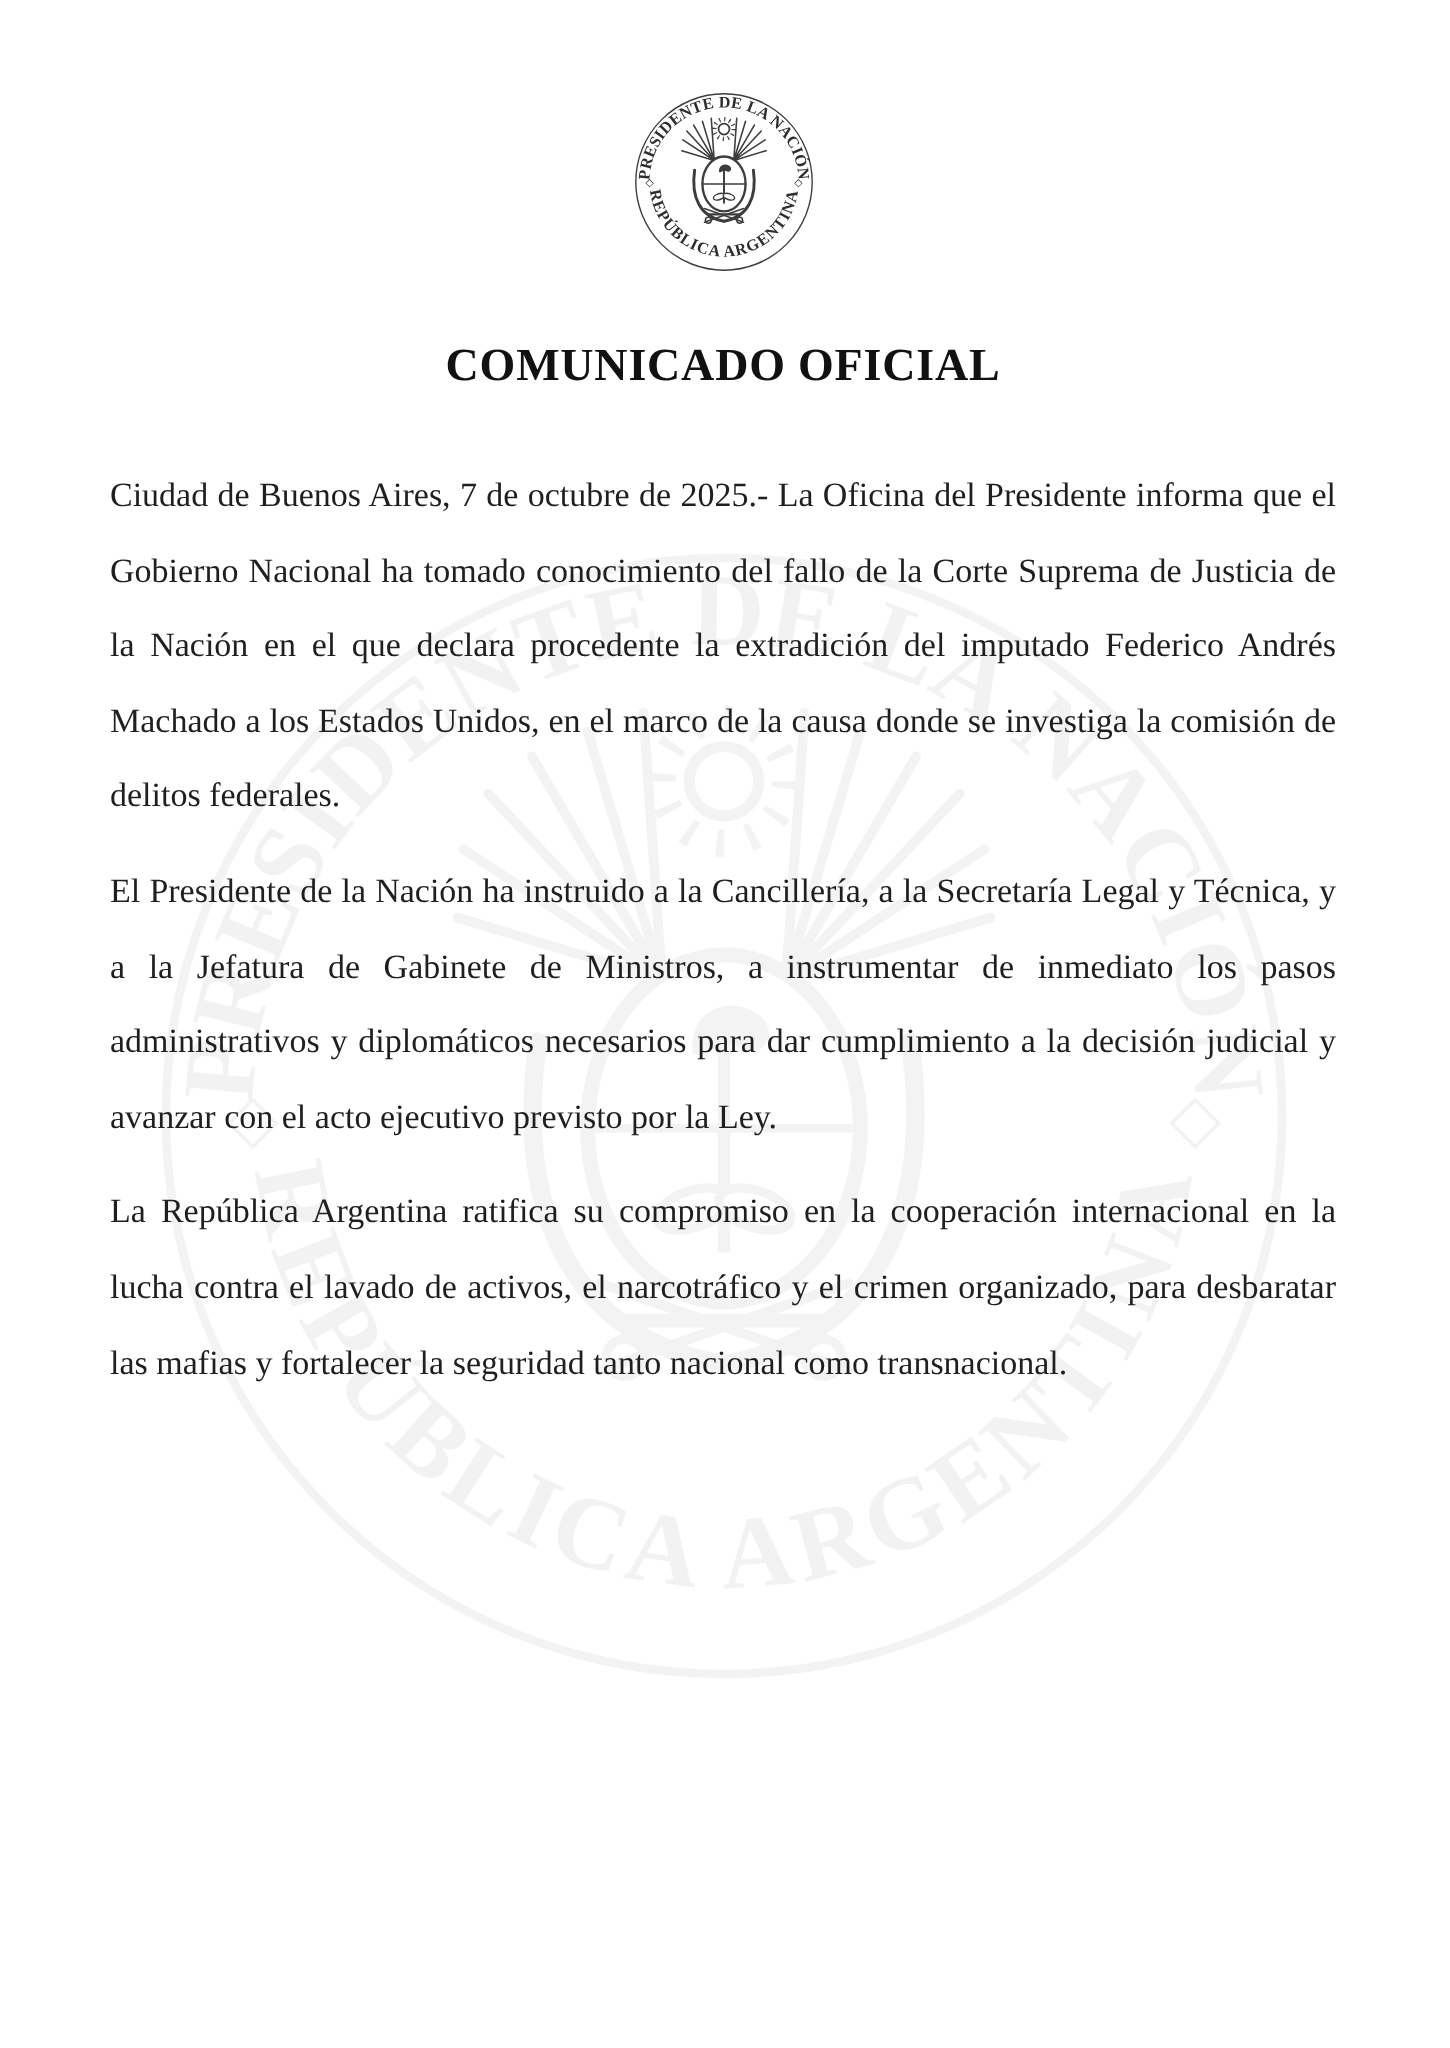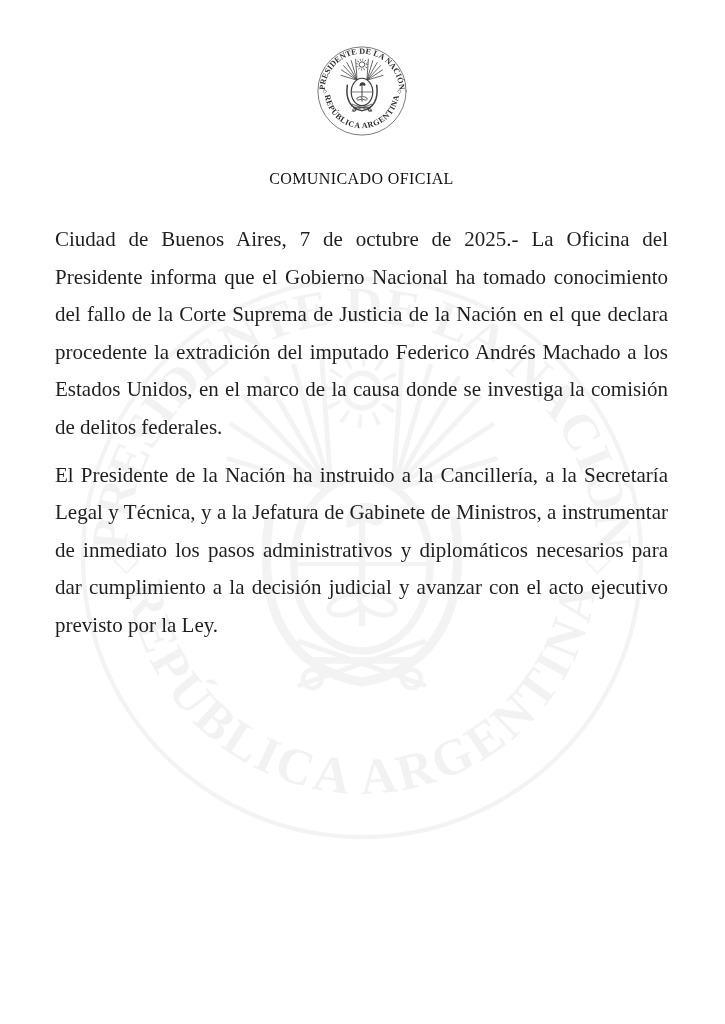--- a/index.html
+++ b/index.html
@@ -15,27 +15,27 @@
     position:absolute; left:52px; top:248px;
     width:620px; height:620px;
     opacity:0.055;
     z-index:0;
     pointer-events:none;
   }
   .content { position:relative; z-index:1; padding:40px 57px 0 55px; }
   .seal { display:block; margin:2px auto 0 auto; width:98px; height:98px; }
   .doc-title {
     text-align:center;
-    font-size:16px; font-weight:normal;
+    font-size:23px; font-weight:bold;
     letter-spacing:0.4px;
     color:#111111;
     margin:30px 0 33px 0;
   }
   .body-text p {
-    font-size:21px;
+    font-size:17px;
     line-height:37.6px;
     text-align:justify;
     color:#1f1f1f;
     margin:0 0 10px 0;
   }
   .footer {
     position:absolute; left:62px; top:952px; width:606px;
     border-top:1.5px solid #9aa0a6;
     text-align:center;
     z-index:1;
@@ -120,17 +120,18 @@
 
     <svg class="seal" viewBox="0 0 200 200" role="img">
       <use href="#seal-emblem"></use>
     </svg>
 
     <div class="doc-title">COMUNICADO OFICIAL</div>
 
     <div class="body-text">
       <p>Ciudad de Buenos Aires, 7 de octubre de 2025.- La Oficina del Presidente informa que el Gobierno Nacional ha tomado conocimiento del fallo de la Corte Suprema de Justicia de la Nación en el que declara procedente la extradición del imputado Federico Andrés Machado a los Estados Unidos, en el marco de la causa donde se investiga la comisión de delitos federales.</p>
       <p>El Presidente de la Nación ha instruido a la Cancillería, a la Secretaría Legal y Técnica, y a la Jefatura de Gabinete de Ministros, a instrumentar de inmediato los pasos administrativos y diplomáticos necesarios para dar cumplimiento a la decisión judicial y avanzar con el acto ejecutivo previsto por la Ley.</p>
+      <p>La República Argentina ratifica su compromiso en la cooperación internacional en la lucha contra el lavado de activos, el narcotráfico y el crimen organizado, para desbaratar las mafias y fortalecer la seguridad tanto nacional como transnacional.</p>
     </div>
   </div>
 
 
 </div>
 
 </body></html>

